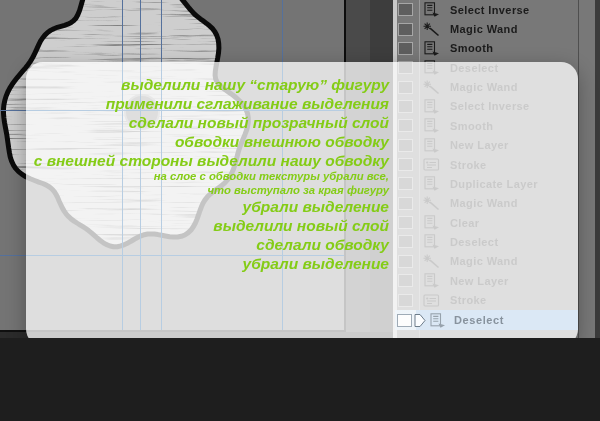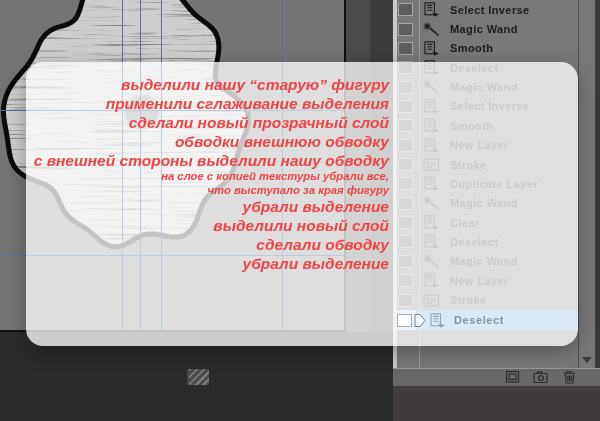--- a/index.html
+++ b/index.html
@@ -1,16 +1,16 @@
 <!DOCTYPE html>
 <html><head>
 <meta charset="utf-8">
 <style>
   html,body{margin:0;padding:0;background:#1e1e1e;}
-  .stage{position:relative;width:600px;height:421px;overflow:hidden;background:#2b2b2b;
+  .stage{position:relative;width:600px;height:338px;overflow:hidden;background:#2b2b2b;
          font-family:"Liberation Sans",sans-serif;}
 
   
   .canvas{position:absolute;left:0;top:0;width:344px;height:330px;background:#747474;
           border-right:2px solid #0d0d0d;border-bottom:2px solid #101010;overflow:hidden;}
   .strip-a{position:absolute;left:346px;top:0;width:24px;height:332px;background:#4a4a4a;}
   .strip-b{position:absolute;left:370px;top:0;width:23px;height:332px;background:#3d3d3d;}
   .bottom-left{position:absolute;left:0;top:332px;width:393px;height:89px;background:#2b2b2b;}
   .bottom-right{position:absolute;left:393px;top:385px;width:207px;height:36px;background:#403c3c;}
   .guide-v{position:absolute;top:0;width:1px;height:330px;}
@@ -38,21 +38,21 @@
   .tb-icon{position:absolute;top:370px;width:15px;height:14px;color:#2c2c2c;}
   .tb-icon svg{display:block;}
   .grip{position:absolute;left:187px;top:369px;width:20px;height:16px;
         background:repeating-linear-gradient(135deg,#7d7d7d 0 2px,#4c4c4c 2px 5px);
         border-left:2px solid #474747;}
 
   
   .overlay{position:absolute;left:26px;top:62px;width:552px;height:284px;
            background:rgba(255,255,255,.76);border-radius:17px;z-index:5;
            box-shadow:0 6px 20px rgba(0,0,0,.30);}
-  .t-wrap{position:absolute;top:13px;right:189px;text-align:right;color:#ef4444;
+  .t-wrap{position:absolute;top:13px;right:189px;text-align:right;color:#84cc16;
           font-style:italic;font-weight:700;z-index:2;}
   .t-line{white-space:pre;}
   .t-line.large{font-size:15.5px;line-height:19px;}
   .t-line.small{font-size:11.3px;line-height:13.5px;}
   .ov-guide-v{position:absolute;top:0;width:1px;height:268px;}
   .ov-guide-h{position:absolute;left:0;height:1px;width:318px;}
 
   
   .sel-row{position:absolute;left:395px;top:310px;width:183px;height:20px;z-index:6;
            display:flex;align-items:center;
@@ -365,21 +365,21 @@
         <div class="ov-guide-v" style="left: 256px; background: rgb(183, 205, 226);"></div>
         <div class="ov-guide-h" style="top: 48px; background: rgb(183, 205, 226);"></div>
         <div class="ov-guide-h" style="top: 193px; background: rgb(183, 205, 226);"></div>
       </div>
     <div class="t-wrap" id="overlay-text">
         <div class="t-line large">выделили нашу “старую” фигуру</div>
         <div class="t-line large">применили сглаживание выделения</div>
         <div class="t-line large">сделали новый прозрачный слой</div>
         <div class="t-line large">обводки внешнюю обводку</div>
         <div class="t-line large">с внешней стороны выделили нашу обводку</div>
-        <div class="t-line small">на слое с копией текстуры убрали все,</div>
+        <div class="t-line small">на слое с обводки текстуры убрали все,</div>
         <div class="t-line small">что выступало за края фигуру</div>
         <div class="t-line large">убрали выделение</div>
         <div class="t-line large">выделили новый слой</div>
         <div class="t-line large">сделали обводку</div>
         <div class="t-line large">убрали выделение</div>
       </div>
   </div>
 
   <div class="sel-row">
     <span class="well"></span>

